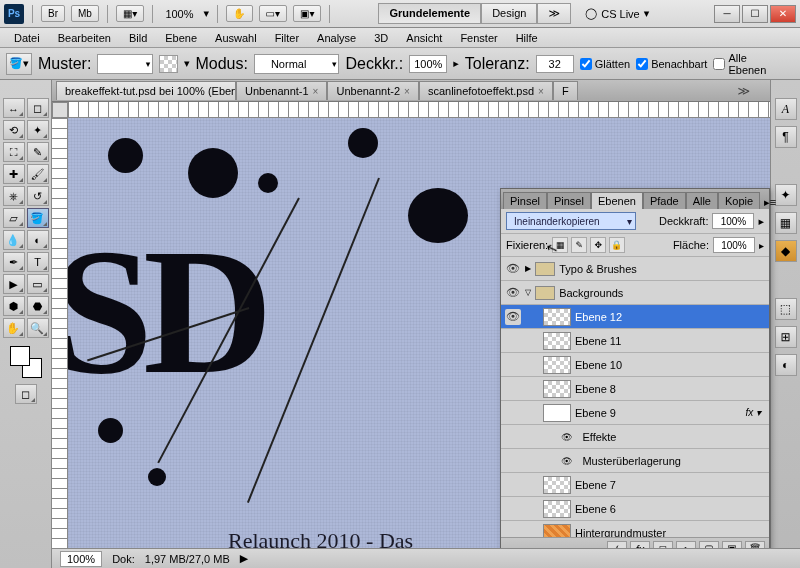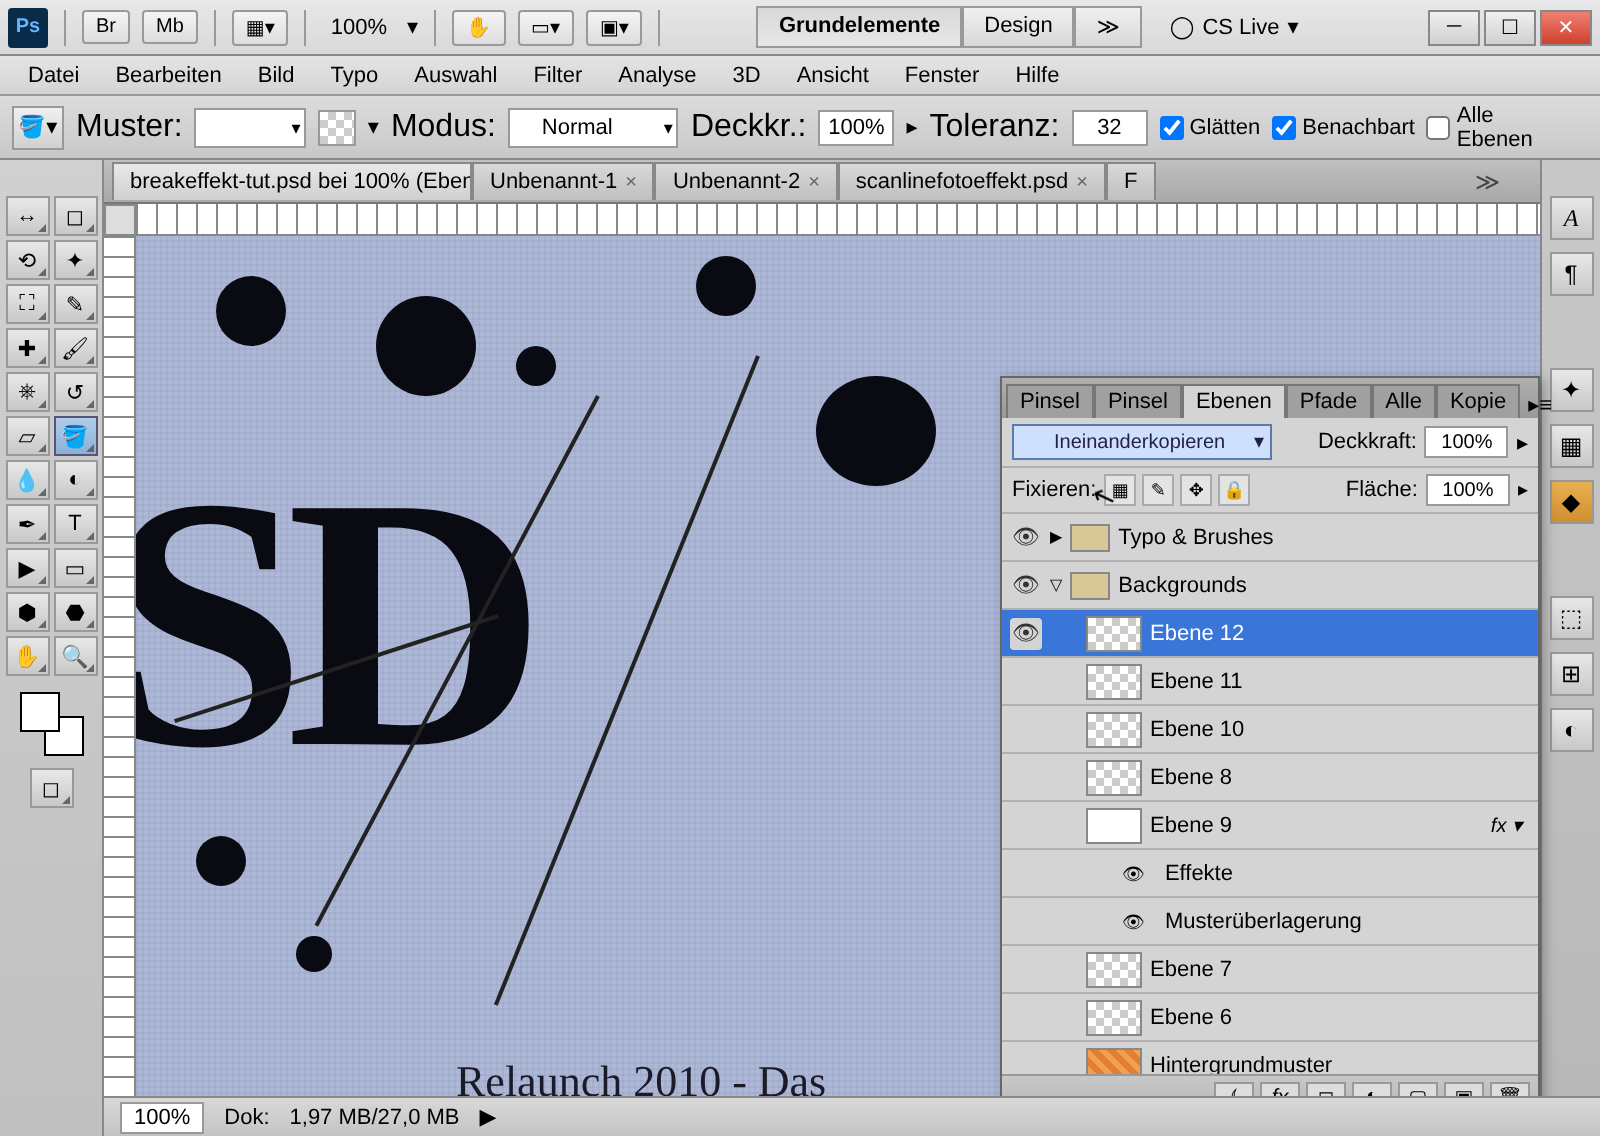--- a/index.html
+++ b/index.html
@@ -77,21 +77,21 @@
 .dock-icon.active { background: linear-gradient(#e8b050,#d09030); }
 .dock-gap { height: 24px; }
 
 
 .layers-panel { position: absolute; right: 30px; top: 188px; width: 270px; background: #d4d4d4; border: 1px solid #666; box-shadow: 2px 2px 6px rgba(0,0,0,.3); }
 .panel-tabs { height: 20px; background: linear-gradient(#b0b0b0,#989898); display: flex; align-items: flex-end; padding: 0 2px; gap: 0; font-size: 10px; }
 .panel-tab { padding: 2px 6px; background: #a0a0a0; border: 1px solid #777; border-bottom: none; cursor: pointer; }
 .panel-tab.active { background: #d4d4d4; }
 .panel-menu { margin-left: auto; padding: 0 4px; cursor: pointer; }
 .panel-row { display: flex; align-items: center; padding: 3px 5px; gap: 4px; border-bottom: 1px solid #b0b0b0; }
-.blend-select { flex: 0 0 130px; height: 18px; border: 1px solid #5a7ab0; background: #cfe0ff; padding: 0 20px; color: #224; position: relative; font-size: 10px; display: flex; align-items: center; }
+.blend-select { flex: 0 0 130px; height: 18px; border: 1px solid #5a7ab0; background: #cfe0ff; padding: 0 7px; color: #224; position: relative; font-size: 10px; display: flex; align-items: center; }
 .blend-select::after { content: "▾"; position: absolute; right: 3px; }
 .pct-input { width: 42px; height: 16px; border: 1px solid #999; background: #fff; text-align: center; font-size: 10px; }
 .lock-row { font-size: 10px; }
 .lock-icons { display: flex; gap: 3px; }
 .lock-ic { width: 16px; height: 16px; border: 1px solid #aaa; background: #e4e4e4; display: flex; align-items: center; justify-content: center; font-size: 9px; cursor: pointer; }
 
 .layer-list { max-height: 280px; overflow-y: auto; background: #d4d4d4; }
 .layer-item { display: flex; align-items: center; height: 24px; border-bottom: 1px solid #b0b0b0; padding: 0 4px; gap: 4px; cursor: pointer; }
 .layer-item.selected { background: #3a75d8; color: #fff; }
 .layer-item.group { font-weight: normal; }
@@ -140,21 +140,21 @@
     <div class="win-btn">─</div>
     <div class="win-btn">☐</div>
     <div class="win-btn close">✕</div>
   </div>
 </div>
 
 <div class="menubar">
   <div class="menu-item">Datei</div>
   <div class="menu-item">Bearbeiten</div>
   <div class="menu-item">Bild</div>
-  <div class="menu-item">Typo</div>
+  <div class="menu-item">Ebene</div>
   <div class="menu-item">Auswahl</div>
   <div class="menu-item">Filter</div>
   <div class="menu-item">Analyse</div>
   <div class="menu-item">3D</div>
   <div class="menu-item">Ansicht</div>
   <div class="menu-item">Fenster</div>
   <div class="menu-item">Hilfe</div>
 </div>
 
 <div class="optionsbar">

